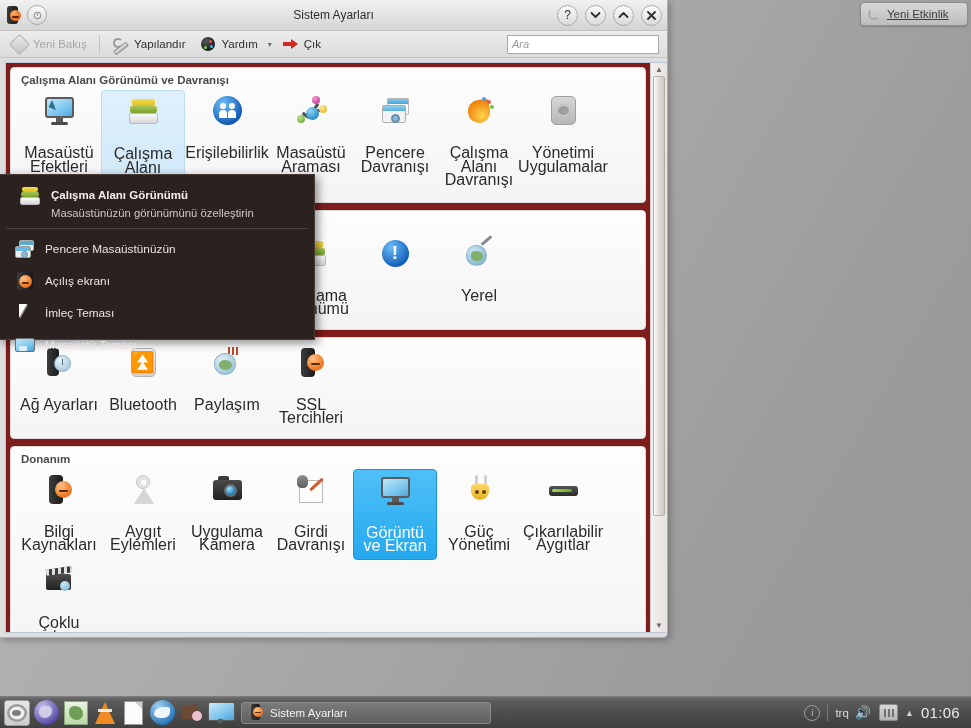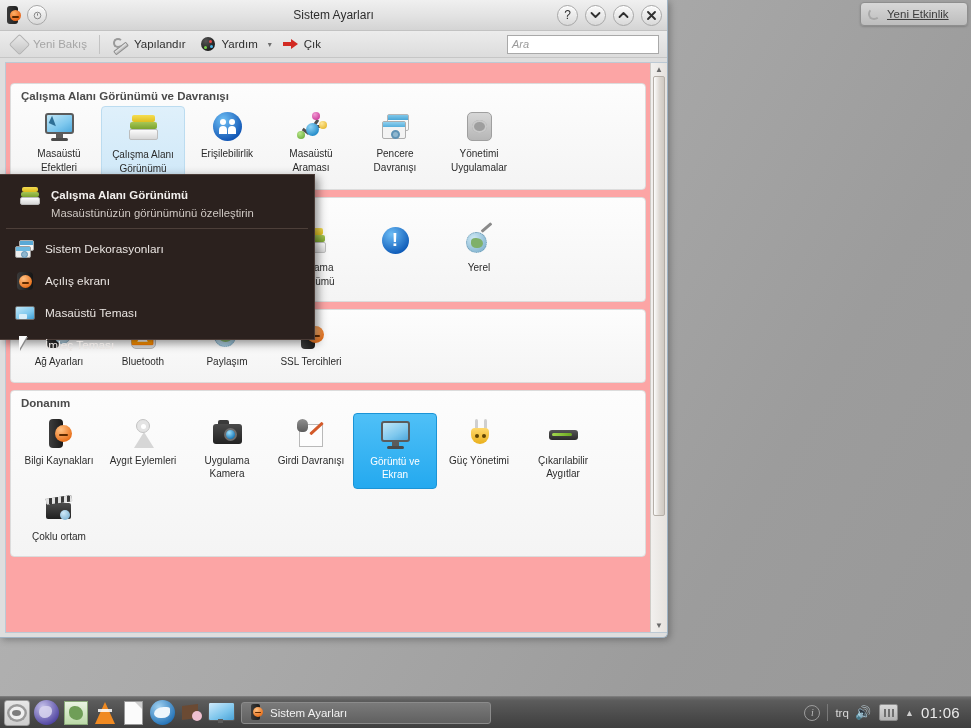--- a/index.html
+++ b/index.html
@@ -156,22 +156,22 @@
   #content-wrap {
     flex: 1 1 auto; margin: 0; position: relative;
     background: #ffffff;
     border: 1px solid #bcc9d4;
     border-right: none;
     margin: 4px 0 4px 5px;
     display: flex;
     overflow: hidden;
   }
   #content {
-    flex: 1 1 auto; overflow: hidden; background: #fca5a5;
-    padding: 20px 4px 0 4px;
+    flex: 1 1 auto; overflow: hidden; background: #7f1d1d;
+    padding: 4px 4px 0 4px;
   }
   
   #vscroll {
     flex: 0 0 17px; width: 17px;
     background: linear-gradient(to right,#f2f0ee,#e6e2de);
     border-left: 1px solid #cfcbc6;
     position: relative;
     display: flex; flex-direction: column;
   }
   .sb-arrow {
@@ -198,21 +198,21 @@
     font-size: 11.5px; color: #4b4b4b; font-weight: bold;
     padding: 2px 0 4px 4px;
   }
   .grid { display: flex; flex-wrap: wrap; }
   .cell {
     width: 84px; padding: 4px 2px 6px 2px;
     display: flex; flex-direction: column; align-items: center;
     text-align: center; border-radius: 4px;
   }
   .cell .lbl {
-    font-size: 10px; color: #2b2b2b; line-height: 13.5px; margin-top: 4px;
+    font-size: 16px; color: #2b2b2b; line-height: 13.5px; margin-top: 19px;
   }
   .cell.selected {
     background: linear-gradient(to bottom, #4fc0f7, #24a9ef);
     border: 1px solid #1b94d6;
     justify-content: center;
   }
   .cell.selected .lbl { color: #fff; }
   .cell.soft-selected {
     background: linear-gradient(to bottom, #dff0fb, #cfe8f8);
     border: 1px solid #bcdcf0;
@@ -740,20 +740,29 @@
           </div>
           <div class="cell">
             <span class="ibox i-wins">
               <span class="w1"></span>
                 <span class="w2"></span>
                 <span class="gear"></span>
             </span>
             <span class="lbl">Pencere Davranışı</span>
           </div>
           <div class="cell">
+            <span class="ibox i-flame">
+              <span class="sw"></span>
+                <span class="d da"></span>
+                <span class="d db"></span>
+                <span class="d dc"></span>
+            </span>
+            <span class="lbl">Çalışma Alanı Davranışı</span>
+          </div>
+          <div class="cell">
             <span class="ibox i-default">
               <span class="sq"></span>
                 <span class="lion"></span>
             </span>
             <span class="lbl">Yönetimi Uygulamalar</span>
           </div>
         </div>
       </div>
 
       <div class="group">
@@ -925,40 +934,40 @@
       <span class="sub">Masaüstünüzün görünümünü özelleştirin</span>
     </span>
   </div>
 
   <div class="pm-row">
     <span class="pm-ic pi-deco">
       <span class="w1"></span>
         <span class="w2"></span>
         <span class="g"></span>
     </span>
-    <span>Sistem Dekorasyonları</span>
+    <span>Pencere Masaüstünüzün</span>
   </div>
   <div class="pm-row">
     <span class="pm-ic pi-splash">
       <span class="f"></span>
         <span class="o"></span>
     </span>
     <span>Açılış ekranı</span>
   </div>
   <div class="pm-row">
+    <span class="pm-ic pi-cursor">
+      <span class="arw"></span>
+    </span>
+    <span>İmleç Teması</span>
+  </div>
+  <div class="pm-row">
     <span class="pm-ic pi-theme">
       <span class="scr"></span>
     </span>
     <span>Masaüstü Teması</span>
-  </div>
-  <div class="pm-row">
-    <span class="pm-ic pi-cursor">
-      <span class="arw"></span>
-    </span>
-    <span>İmleç Teması</span>
   </div>
 </div>
 
 <div id="taskbar">
   <div class="launcher boxed">
     <span class="lk-lion"></span>
   </div>
   <div class="launcher">
     <span class="lk-globe"></span>
   </div>

